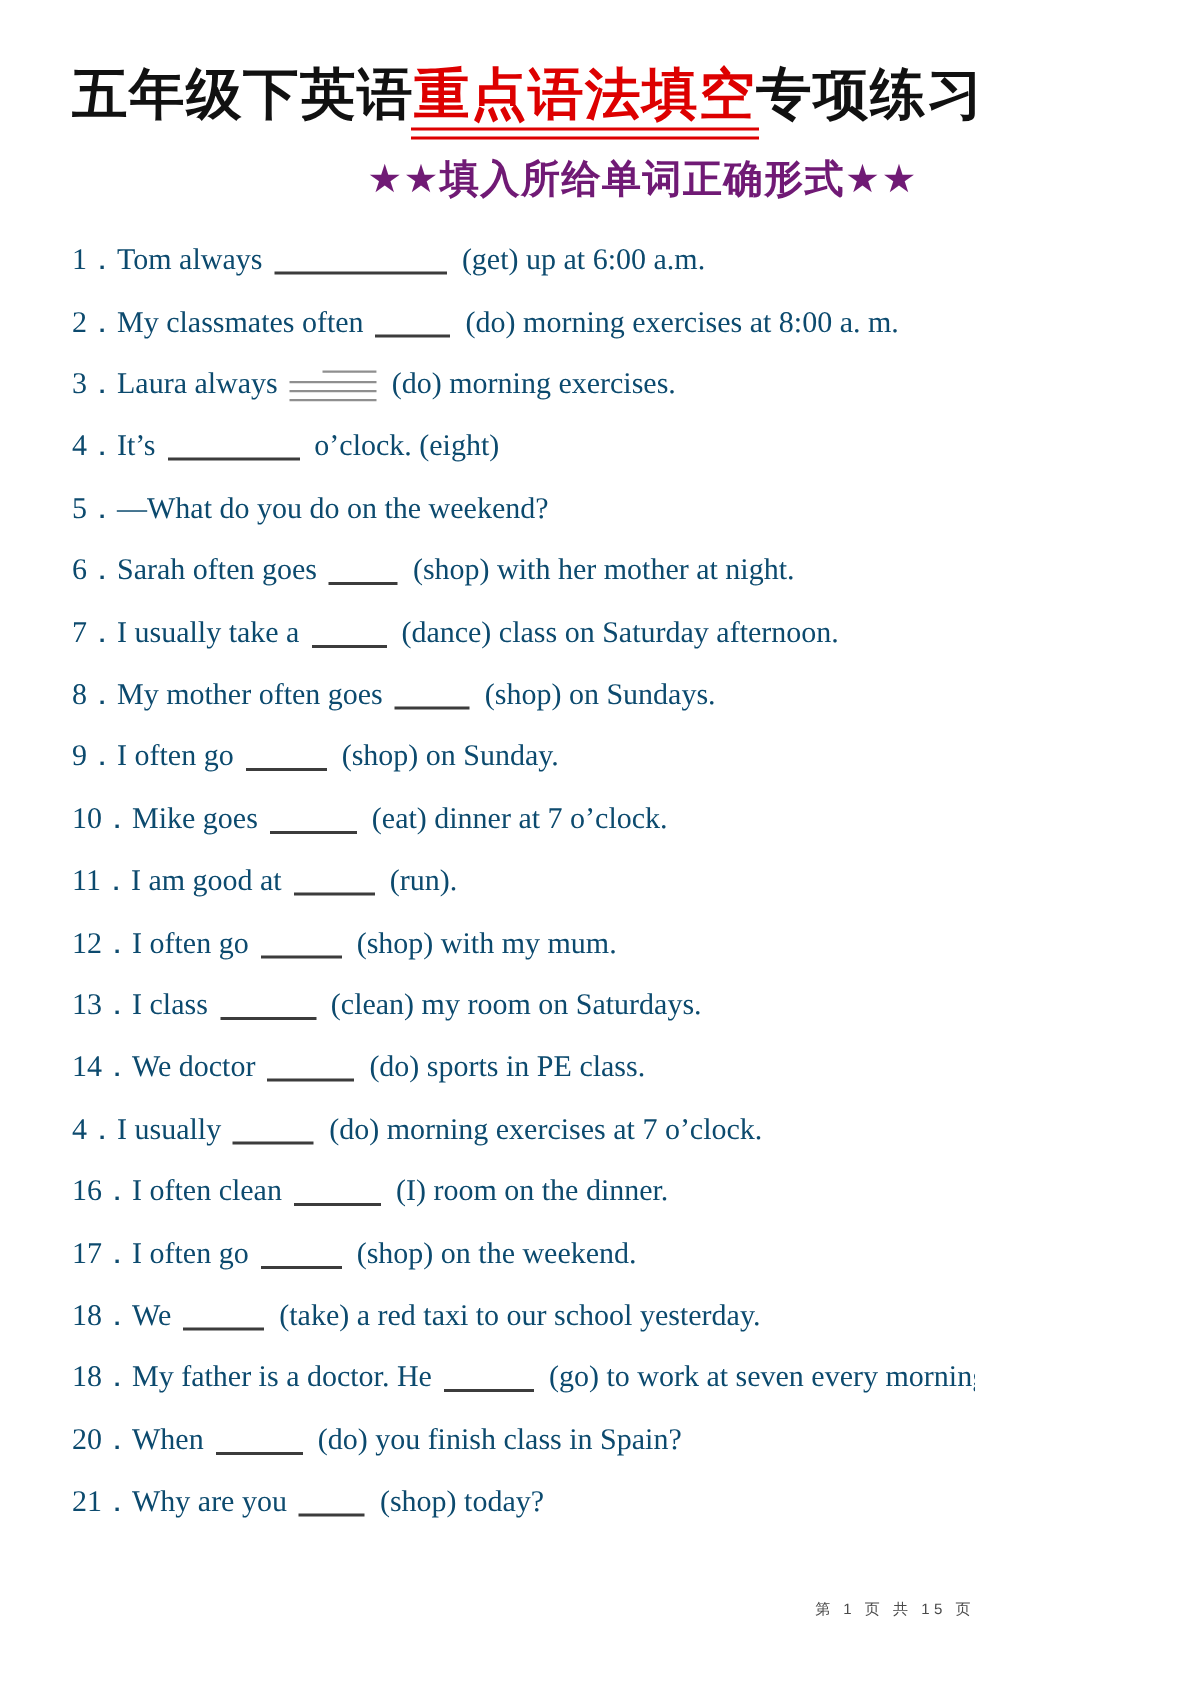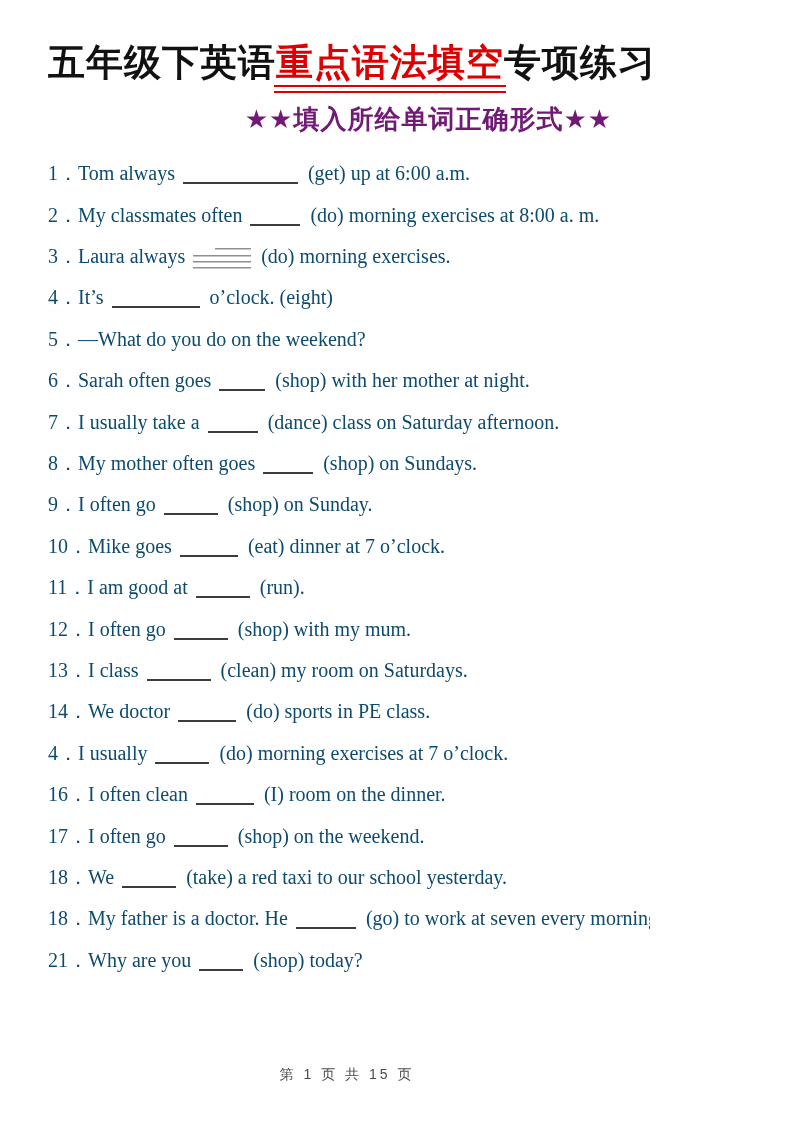--- a/index.html
+++ b/index.html
@@ -75,23 +75,23 @@
       linear-gradient(#8f8f8f,#8f8f8f),
       linear-gradient(#8f8f8f,#8f8f8f),
       linear-gradient(#8f8f8f,#8f8f8f);
     background-repeat: no-repeat;
     background-size: 62% 1.5px, 100% 1.5px, 100% 1.5px, 100% 1.5px;
     background-position: right 1px, left 8px, left 14px, left 20px;
   }
   .footer {
     position: absolute;
     left: 0; right: 0; top: 1066px;
-    text-align: center;
+    text-align: right;
     font-family: "Liberation Sans", "DejaVu Sans", sans-serif;
-    font-size: 14px;
+    font-size: 10px;
     color: #4a4a4a;
     letter-spacing: 3px;
     margin-left: 44px;
   }
 </style>
 </head>
 <body>
 
 <div class="page">
 
@@ -173,20 +173,23 @@
     </div>
 
     <div class="item">
       <span class="num">18．</span><span>We</span><span class="blank" style="width:54px"></span><span>(take) a red taxi to our school yesterday.</span>
     </div>
 
     <div class="item">
       <span class="num">18．</span><span>My father is a doctor. He</span><span class="blank" style="width:60px"></span><span>(go) to work at seven every morning.</span>
     </div>
 
+    <div class="item">
+      <span class="num">20．</span><span>When</span><span class="blank" style="width:58px"></span><span>(do) you finish class in Spain?</span>
+    </div>
 
     <div class="item">
       <span class="num">21．</span><span>Why are you</span><span class="blank" style="width:44px"></span><span>(shop) today?</span>
     </div>
 
   </div>
 
   <div class="footer">第 1 页 共 15 页</div>
 
 </div>

